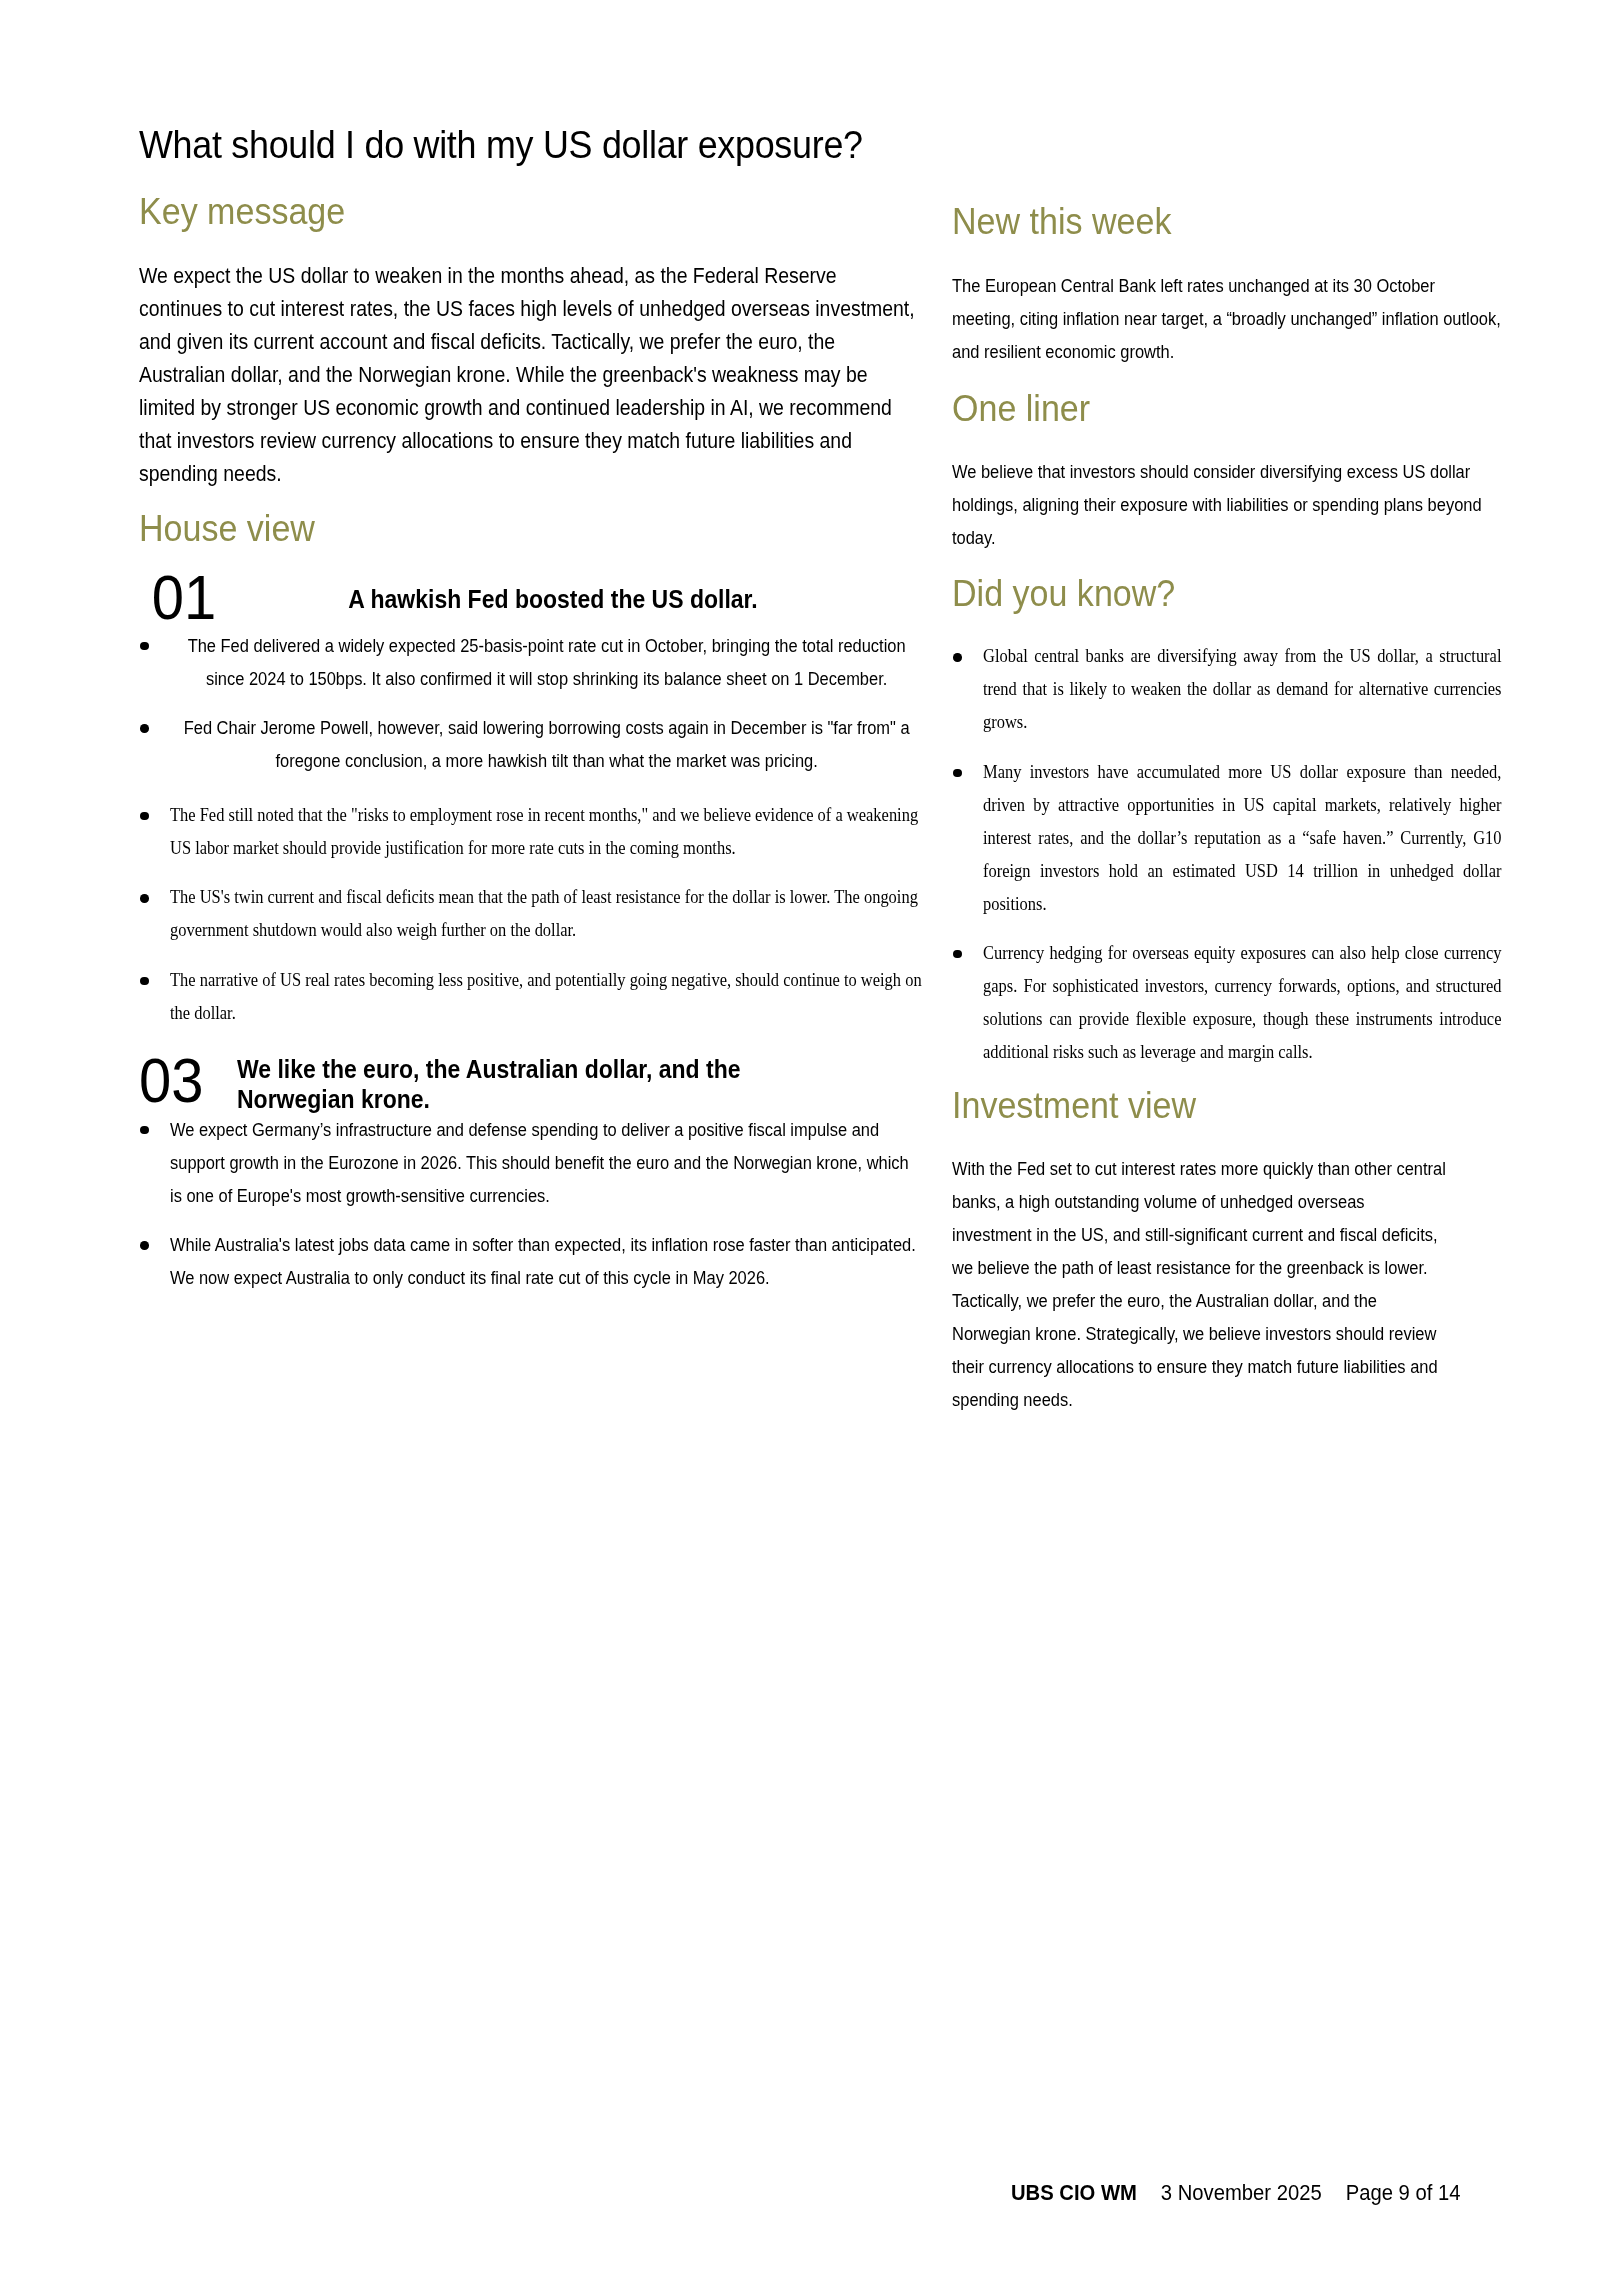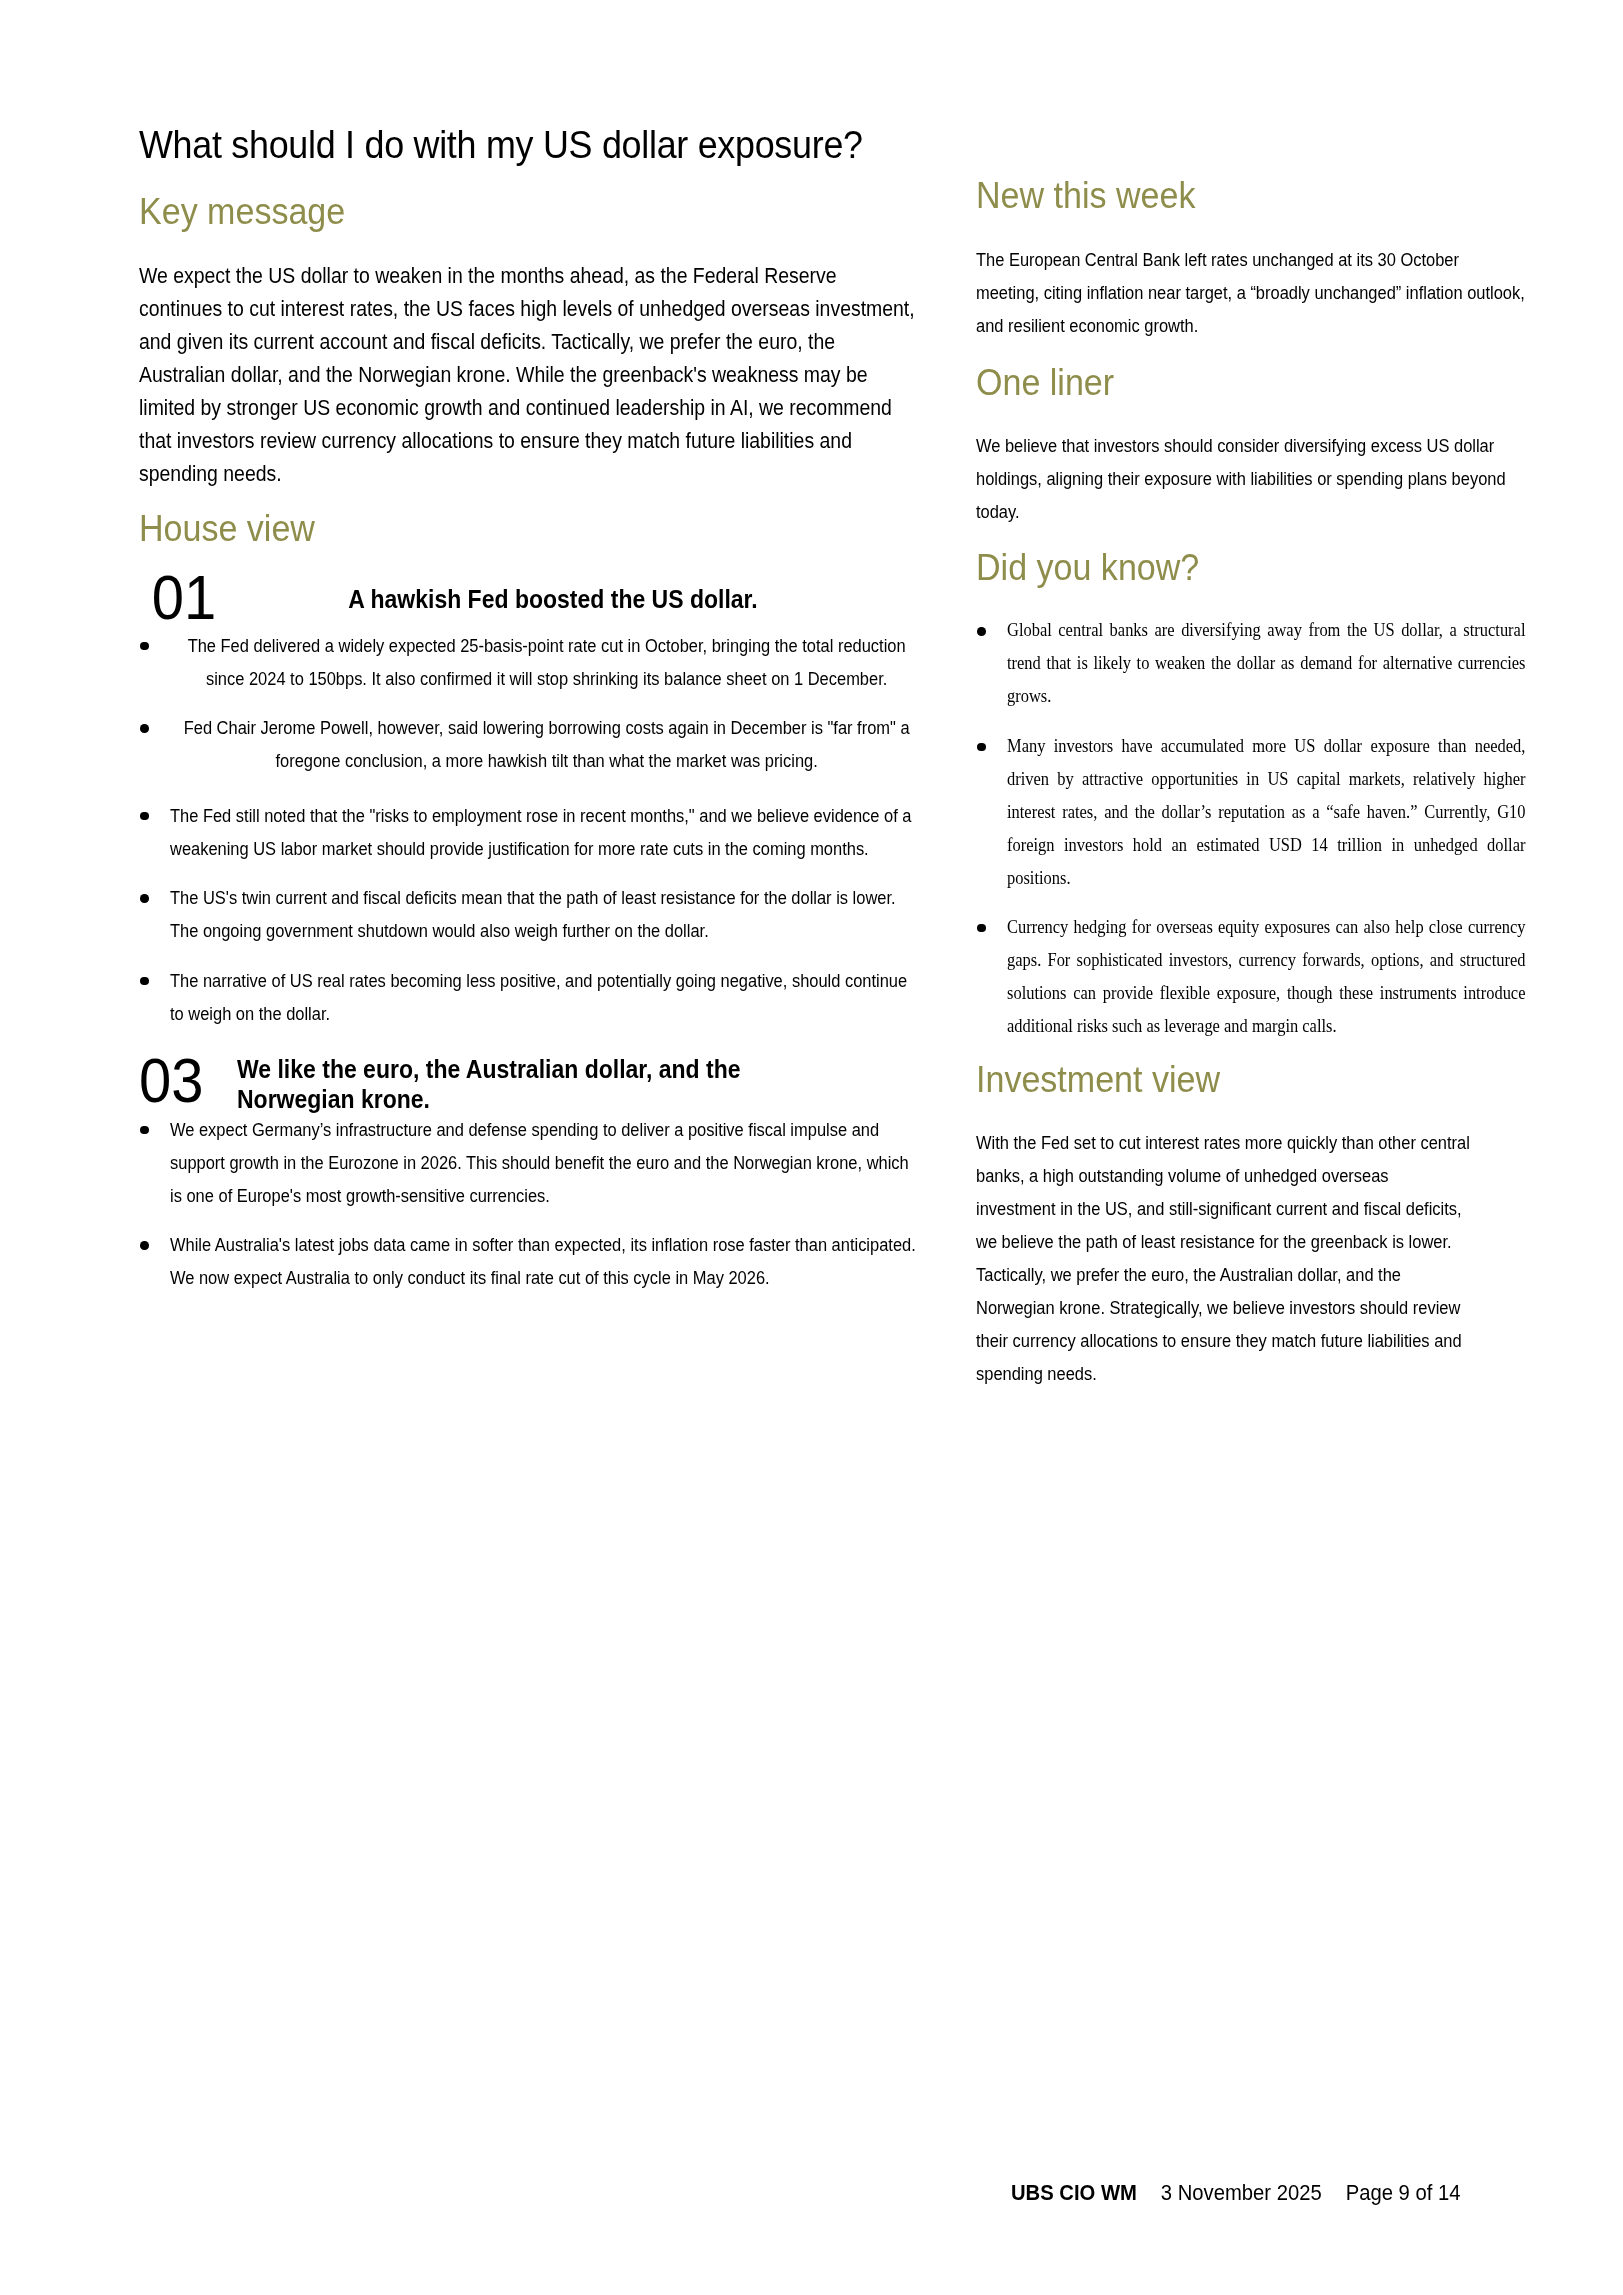--- a/index.html
+++ b/index.html
@@ -6,21 +6,21 @@
   body {
     width: 1623px; height: 2295px; position: relative; overflow: hidden;
     font-family: "Liberation Sans", "DejaVu Sans", sans-serif; color: #000;
   }
   .page-title {
     position: absolute; left: 139px; top: 123px;
     font-size: 39px; font-weight: 400; letter-spacing: -0.3px; margin: 0;
     transform: scaleX(0.92); transform-origin: left top;
   }
   .col-left { position: absolute; left: 139px; top: 191px; width: 785px; }
-  .col-right { position: absolute; left: 952px; top: 175px; width: 550px; margin-left: 24px; }
+  .col-right { position: absolute; left: 952px; top: 201px; width: 550px; }
   .section-heading {
     color: #8e8d4b; font-size: 37px; font-weight: 400; margin: 0;
     transform: scaleX(0.92); transform-origin: left top; white-space: nowrap;
   }
   .lead-text {
     font-size: 21.6px; line-height: 33px; margin: 0;
     transform: scaleX(0.9); transform-origin: left top; width: 111%;
   }
   .body-text {
     font-size: 18.3px; line-height: 33px; margin: 0;
@@ -73,21 +73,21 @@
           <p class="body-text">The Fed delivered a widely expected 25-basis-point rate cut in October, bringing the total reduction since 2024 to 150bps. It also confirmed it will stop shrinking its balance sheet on 1 December.</p>
         </li>
       <li>
           <span class="dot"></span>
           <p class="body-text">Fed Chair Jerome Powell, however, said lowering borrowing costs again in December is "far from" a foregone conclusion, a more hawkish tilt than what the market was pricing.</p>
         </li>
     </ul>
   </div>
 
   <div class="hv-block" style="margin-top:23px;">
-    <ul class="bullets" style="margin-top:-1.3px;">
+    <ul class="bullets" style="margin-top:-1.3px;font-family:Liberation Serif, serif;">
       <li>
           <span class="dot"></span>
           <p class="body-text">The Fed still noted that the "risks to employment rose in recent months," and we believe evidence of a weakening US labor market should provide justification for more rate cuts in the coming months.</p>
         </li>
       <li>
           <span class="dot"></span>
           <p class="body-text">The US's twin current and fiscal deficits mean that the path of least resistance for the dollar is lower. The ongoing government shutdown would also weigh further on the dollar.</p>
         </li>
       <li>
           <span class="dot"></span>

